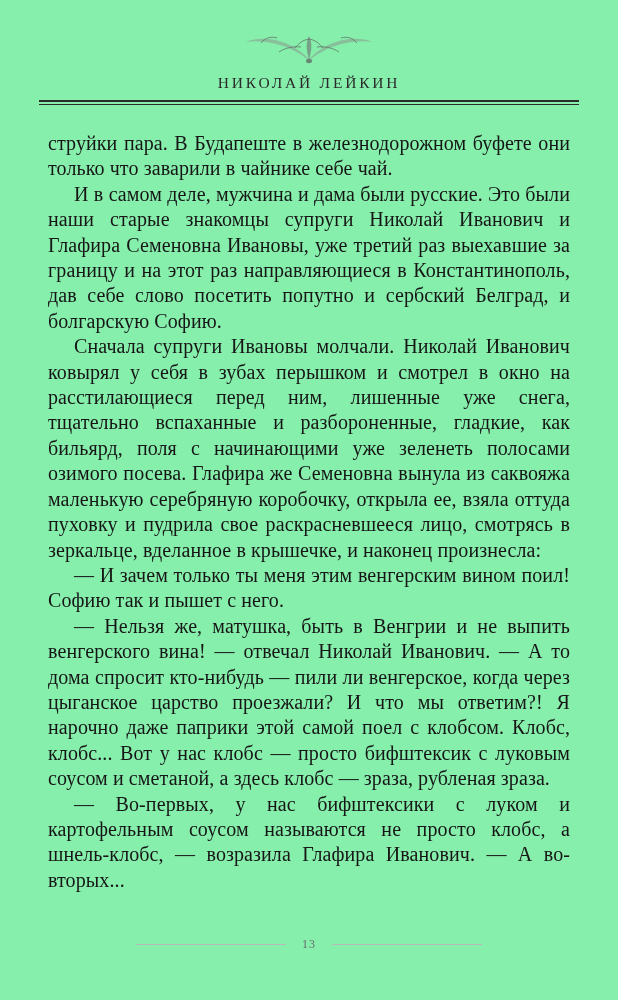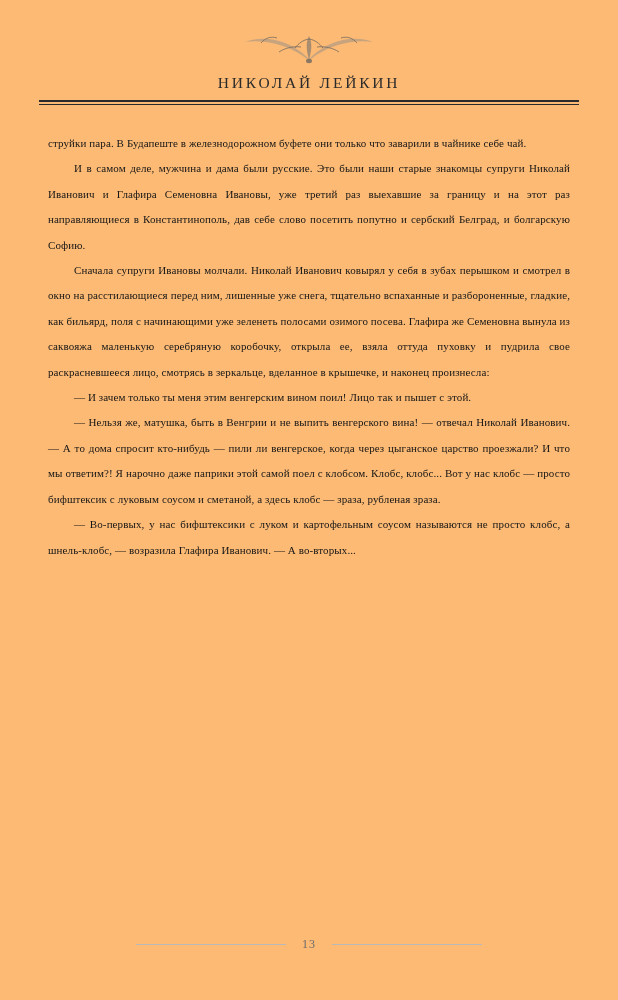--- a/index.html
+++ b/index.html
@@ -11,21 +11,21 @@
     width: 618px;
     height: 1000px;
     overflow: hidden;
     font-family: "Liberation Serif", serif;
     color: #1a1a1a;
   }
   .page {
     position: relative;
     width: 618px;
     height: 1000px;
-    background: #fdba74;
+    background: #86efac;
     box-sizing: border-box;
   }
 
   
   .header-area {
     padding-top: 26px;
     text-align: center;
   }
   .ornament {
     width: 220px;
@@ -60,21 +60,21 @@
   }
 
   
   .text-block {
     margin: 0 auto;
     width: 522px;
     padding-top: 26px;
   }
   .text-block p {
     margin: 0;
-    font-size: 11px;
+    font-size: 20px;
     line-height: 25.4px;
     text-align: justify;
     text-justify: inter-word;
     color: #161616;
     letter-spacing: 0.1px;
     hyphens: auto;
     -webkit-hyphens: auto;
   }
   .text-block p.indent {
     text-indent: 26px;
@@ -138,21 +138,21 @@
     <div class="running-head">Николай Лейкин</div>
 
     <div class="rule-thick"></div>
     <div class="rule-thin"></div>
   </div>
 
   <div class="text-block">
     <p class="noindent">струйки пара. В Будапеште в железнодорожном буфете они только что заварили в чайнике себе чай.</p>
     <p class="indent">И в самом деле, мужчина и дама были русские. Это были наши старые знакомцы супруги Николай Иванович и Глафира Семеновна Ивановы, уже третий раз выехавшие за границу и на этот раз направляющиеся в Константинополь, дав себе слово посетить попутно и сербский Белград, и болгарскую Софию.</p>
     <p class="indent">Сначала супруги Ивановы молчали. Николай Иванович ковырял у себя в зубах перышком и смотрел в окно на расстилающиеся перед ним, лишенные уже снега, тщательно вспаханные и разбороненные, гладкие, как бильярд, поля с начинающими уже зеленеть полосами озимого посева. Глафира же Семеновна вынула из саквояжа маленькую серебряную коробочку, открыла ее, взяла оттуда пуховку и пудрила свое раскрасневшееся лицо, смотрясь в зеркальце, вделанное в крышечке, и наконец произнесла:</p>
-    <p class="indent">— И зачем только ты меня этим венгерским вином поил! Лицо так и пышет с этой.</p>
+    <p class="indent">— И зачем только ты меня этим венгерским вином поил! Софию так и пышет с него.</p>
     <p class="indent">— Нельзя же, матушка, быть в Венгрии и не выпить венгерского вина! — отвечал Николай Иванович. — А то дома спросит кто-нибудь — пили ли венгерское, когда через цыганское царство проезжали? И что мы ответим?! Я нарочно даже паприки этой самой поел с клобсом. Клобс, клобс... Вот у нас клобс — просто бифштексик с луковым соусом и сметаной, а здесь клобс — зраза, рубленая зраза.</p>
     <p class="indent">— Во-первых, у нас бифштексики с луком и картофельным соусом называются не просто клобс, а шнель-клобс, — возразила Глафира Иванович. — А во-вторых...</p>
   </div>
 
   <div class="footer">
     <div class="footer-rule-wrap">
       <div class="footer-rule"></div>
       <span class="folio">13</span>
       <div class="footer-rule"></div>
     </div>

